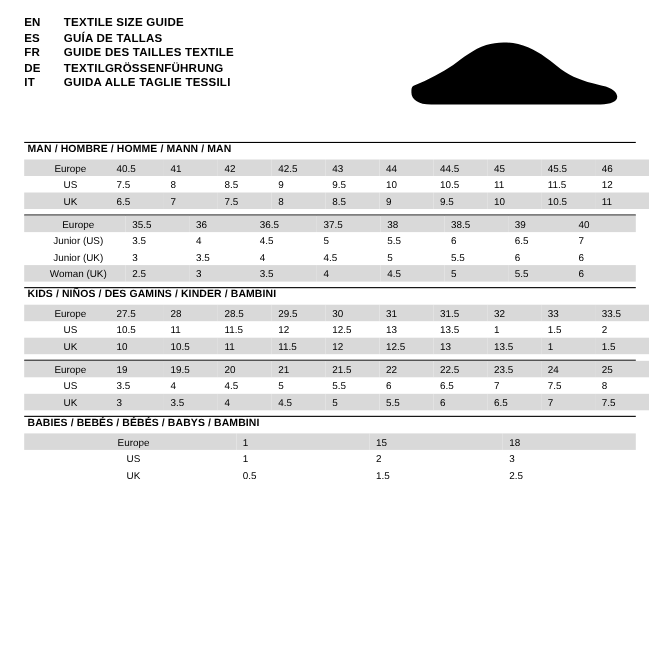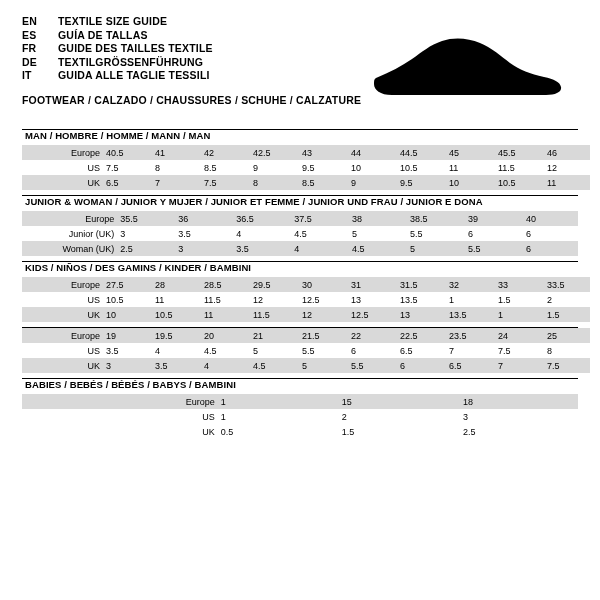--- a/index.html
+++ b/index.html
@@ -75,21 +75,21 @@
   table.size td {
     height: 15px;
     padding: 0 0 0 6px;
     vertical-align: middle;
     white-space: nowrap;
   }
   table.size tr.shaded td {
     background: #d9d9d9;
   }
   table.size td.label {
-    text-align: right;
+    text-align: center;
   }
   table.size td.val {
     text-align: left;
   }
   .divider {
     height: 1px;
     background: #000000;
     margin: 5px 0 0 0;
   }
 </style>
@@ -133,21 +133,20 @@
           C 124 16, 133 24, 142 31
           C 152 38, 162 42, 176 45
           C 186 47, 192 50, 193 55
           C 194 60, 188 63, 178 63
           L 24 63
           C 12 63, 6 58, 6 52
           C 6 49, 6 47, 8 46 Z"></path>
       </svg>
     </div>
 
-    <div class="footwear-line">FOOTWEAR / CALZADO / CHAUSSURES / SCHUHE / CALZATURE</div>
   </div>
 
   <div id="sections">
       <div class="section">
         <div class="divider"></div>
         <div class="section-title">MAN / HOMBRE / HOMME / MANN / MAN</div>
         <table class="size">
           <colgroup>
             <col style="width: 78px;">
             <col style="width: 49px;">
@@ -199,21 +198,20 @@
               <td class="val">9.5</td>
               <td class="val">10</td>
               <td class="val">10.5</td>
               <td class="val">11</td>
             </tr>
           </tbody>
         </table>
       </div>
       <div class="section">
         <div class="divider"></div>
-        <div class="section-title">JUNIOR &amp; WOMAN / JUNIOR Y MUJER / JUNIOR ET FEMME / JUNIOR UND FRAU / JUNIOR E DONA</div>
         <table class="size">
           <colgroup>
             <col style="width: 78px;">
             <col style="width: 49px;">
             <col style="width: 49px;">
             <col style="width: 49px;">
             <col style="width: 49px;">
             <col style="width: 49px;">
             <col style="width: 49px;">
             <col style="width: 49px;">
@@ -223,20 +221,31 @@
             <tr class="shaded">
               <td class="label">Europe</td>
               <td class="val">35.5</td>
               <td class="val">36</td>
               <td class="val">36.5</td>
               <td class="val">37.5</td>
               <td class="val">38</td>
               <td class="val">38.5</td>
               <td class="val">39</td>
               <td class="val">40</td>
+            </tr>
+            <tr>
+              <td class="label">Junior (US)</td>
+              <td class="val">3.5</td>
+              <td class="val">4</td>
+              <td class="val">4.5</td>
+              <td class="val">5</td>
+              <td class="val">5.5</td>
+              <td class="val">6</td>
+              <td class="val">6.5</td>
+              <td class="val">7</td>
             </tr>
             <tr>
               <td class="label">Junior (UK)</td>
               <td class="val">3</td>
               <td class="val">3.5</td>
               <td class="val">4</td>
               <td class="val">4.5</td>
               <td class="val">5</td>
               <td class="val">5.5</td>
               <td class="val">6</td>

